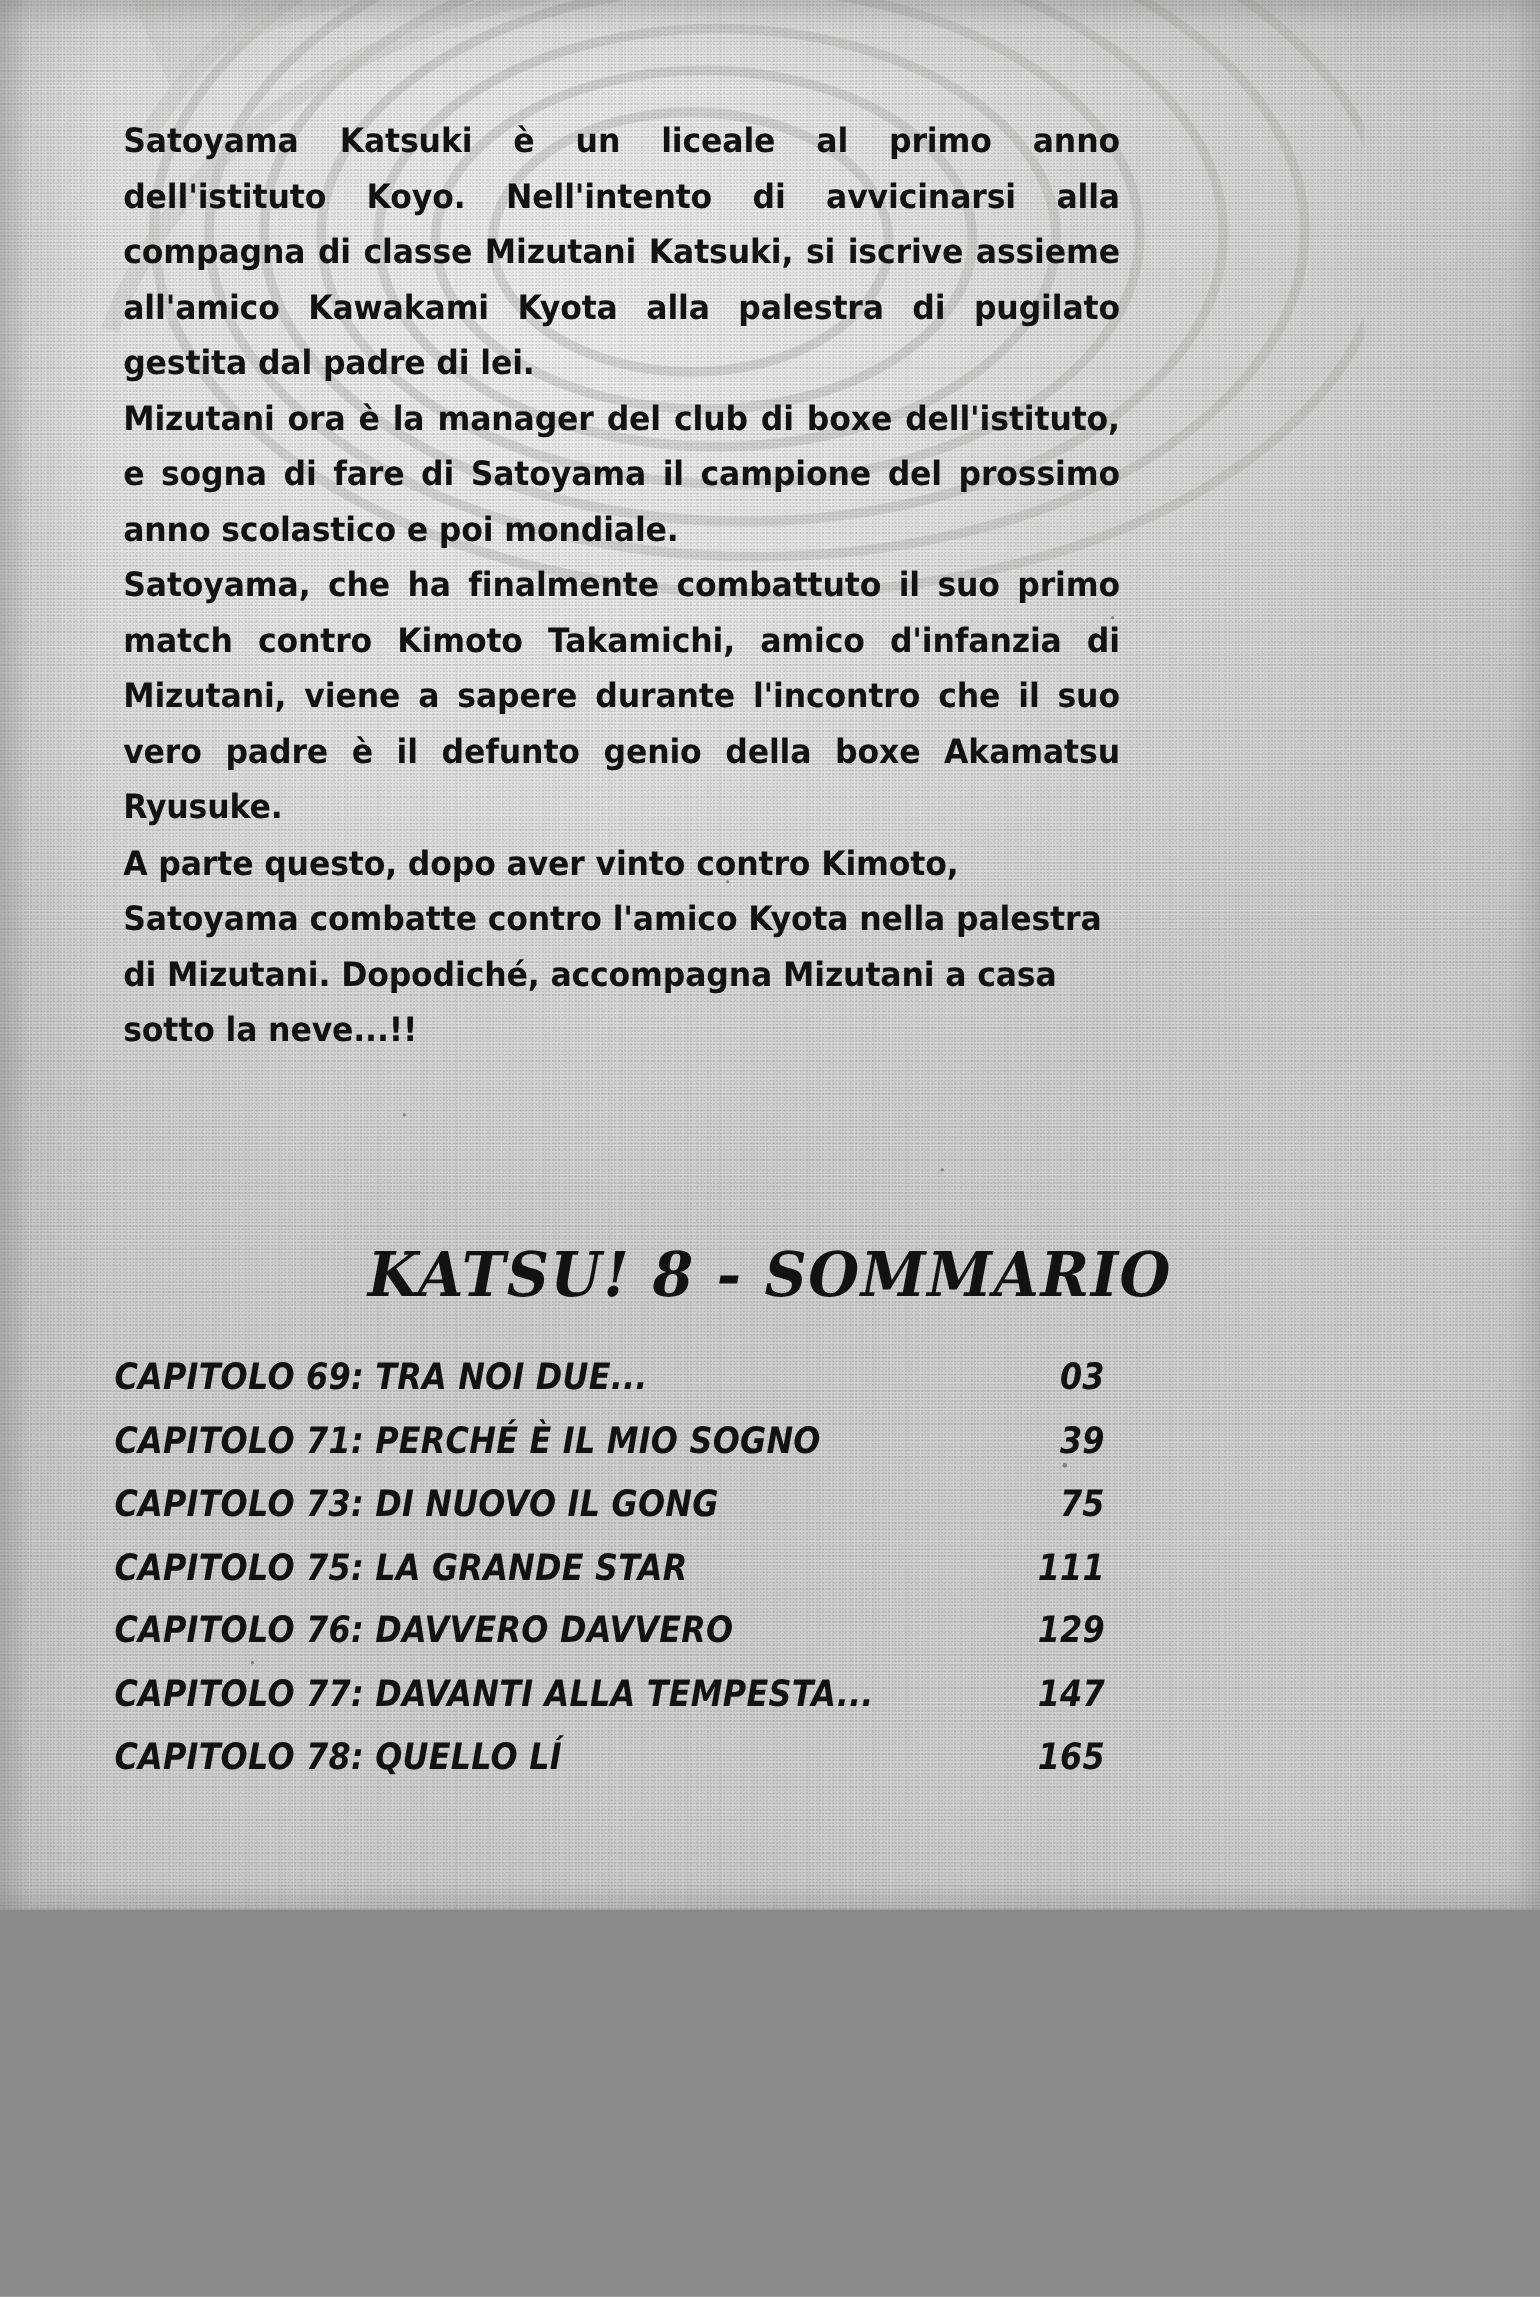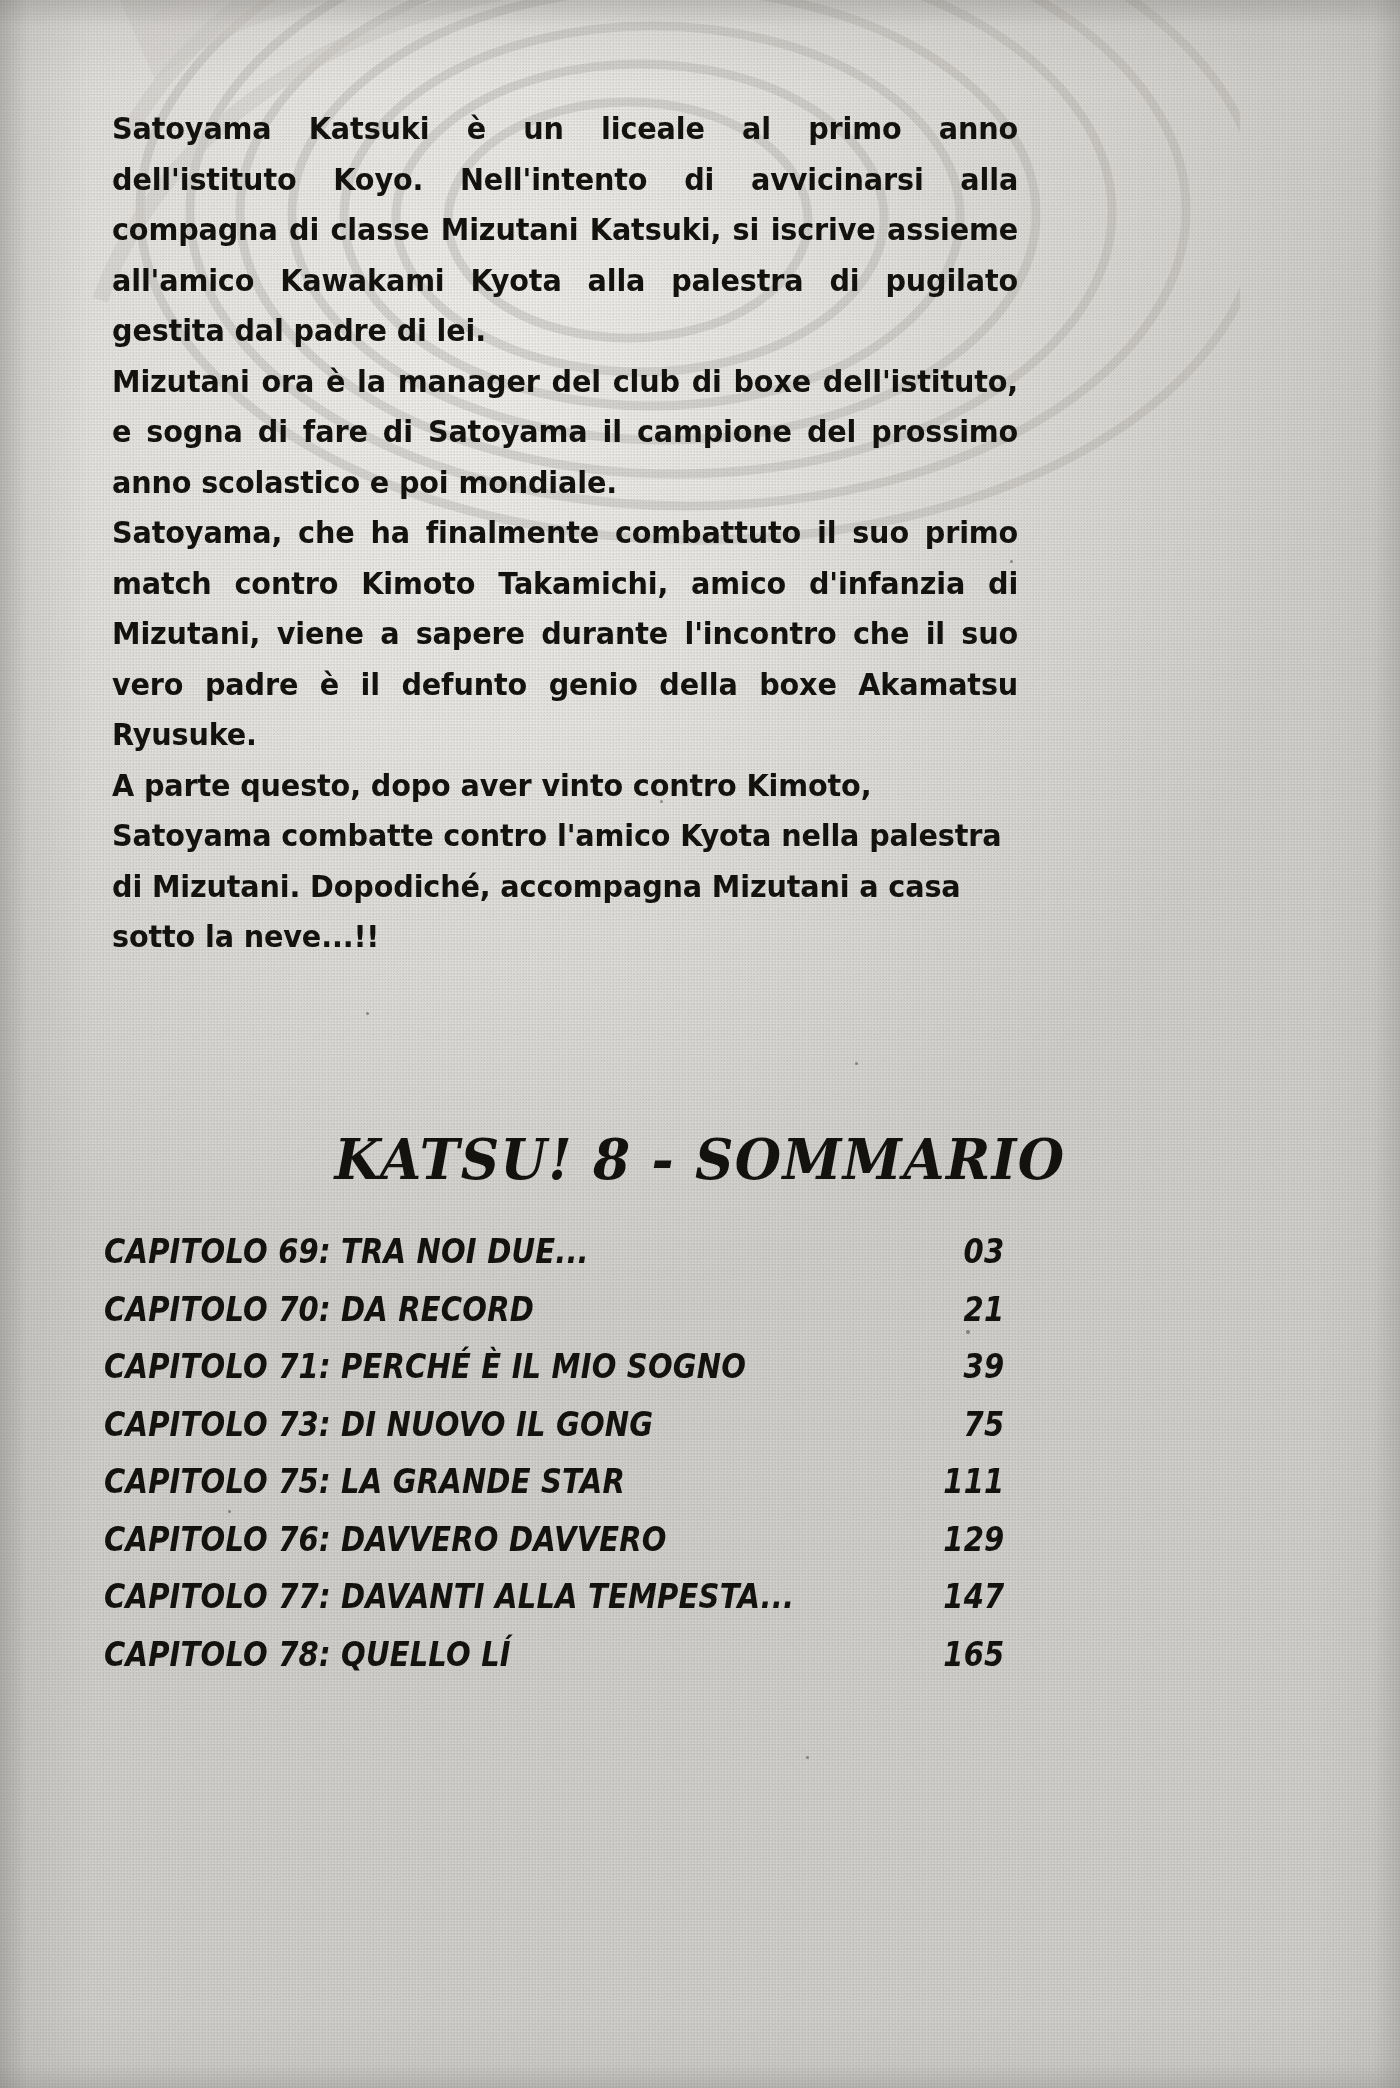--- a/index.html
+++ b/index.html
@@ -3,21 +3,21 @@
 <meta charset="utf-8">
 <style>
   html, body {
     margin: 0;
     padding: 0;
     background: #8a8a8a;
   }
   .page {
     position: relative;
     width: 1400px;
-    height: 2088px;
+    height: 1736px;
     overflow: hidden;
     background: #22c55e;
     font-family: "Liberation Sans", sans-serif;
   }
 
   
   .paper-base {
     position: absolute;
     inset: 0;
     background:
@@ -185,24 +185,20 @@
 
     <div class="toc-title">KATSU! 8 - SOMMARIO</div>
 
     <div class="toc-list">
 
       <div class="toc-row">
         <span class="toc-label">CAPITOLO 69: TRA NOI DUE...</span>
         <span class="toc-page">03</span>
       </div>
 
-      <div class="toc-row">
-        <span class="toc-label">CAPITOLO 70: DA RECORD</span>
-        <span class="toc-page">21</span>
-      </div>
 
       <div class="toc-row">
         <span class="toc-label">CAPITOLO 71: PERCHÉ È IL MIO SOGNO</span>
         <span class="toc-page">39</span>
       </div>
 
 
       <div class="toc-row">
         <span class="toc-label">CAPITOLO 73: DI NUOVO IL GONG</span>
         <span class="toc-page">75</span>

